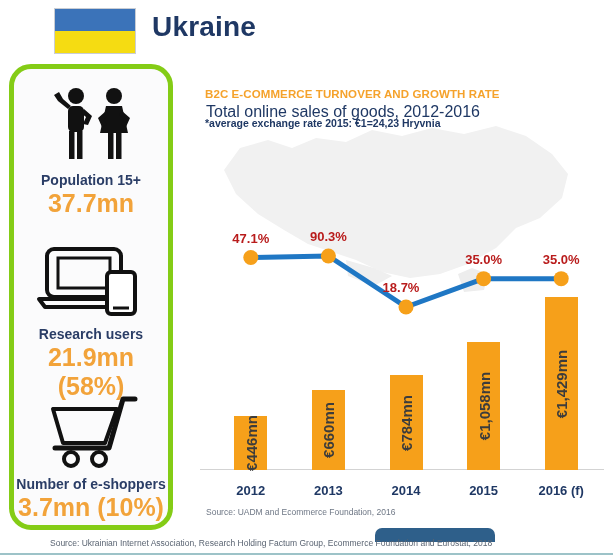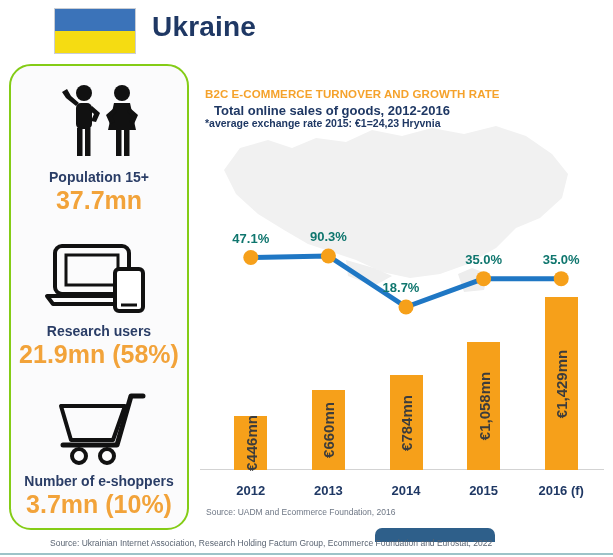--- a/index.html
+++ b/index.html
@@ -46,22 +46,22 @@
     font-size: 28px;
     font-weight: bold;
     color: #1F3864;
     letter-spacing: 0.2px;
   }
 
   
   #stats-panel {
     position: absolute;
     left: 9px; top: 64px;
-    width: 180px; height: 466px;
-    border: 2px solid #84cc16;
+    width: 164px; height: 466px;
+    border: 5px solid #84cc16;
     border-radius: 22px;
     background: #FBFBFC;
     box-sizing: border-box;
   }
   .stat-block {
     position: absolute;
     left: 0;
     width: 100%;
     text-align: center;
   }
@@ -107,24 +107,24 @@
     position: absolute;
     left: 9px; top: 24px;
     font-size: 11.5px;
     font-weight: bold;
     color: #F5A22B;
     letter-spacing: 0.1px;
     white-space: nowrap;
   }
   #chart-subtitle {
     position: absolute;
-    left: 18px; top: 39px;
-    font-size: 13px;
+    left: 10px; top: 39px;
+    font-size: 16px;
     color: #1F3864;
-    font-weight: bold;
+    font-weight: normal;
     white-space: nowrap;
   }
   #chart-note {
     position: absolute;
     left: 9px; top: 53px;
     font-size: 10.5px;
     color: #1F3864;
     font-weight: bold;
     white-space: nowrap;
   }
@@ -182,21 +182,21 @@
   #growth-svg {
     position: absolute;
     left: 0; top: 0;
     width: 412px; height: 466px;
     pointer-events: none;
   }
   .growth-label {
     position: absolute;
     font-size: 13px;
     font-weight: bold;
-    color: #0f766e;
+    color: #b91c1c;
     transform: translateX(-50%);
     white-space: nowrap;
   }
 
   
   #footer-rule {
     position: absolute;
     left: 0; top: 553px;
     width: 613px; height: 2px;
     background: #9DC3C8;
@@ -339,16 +339,16 @@
         <div class="growth-label" style="left: 132.4px; top: 165px;">90.3%</div>
         <div class="growth-label" style="left: 205px; top: 216px;">18.7%</div>
         <div class="growth-label" style="left: 287.6px; top: 187.628px;">35.0%</div>
         <div class="growth-label" style="left: 365.2px; top: 187.628px;">35.0%</div>
       </div>
 
     <div id="chart-source">Source: UADM and Ecommerce Foundation, 2016</div>
   </div>
 
   <div id="footer-tab"></div>
-  <div id="footer-source">Source: Ukrainian Internet Association, Research Holding Factum Group, Ecommerce Foundation and Eurostat, 2022</div>
+  <div id="footer-source">Source: Ukrainian Internet Association, Research Holding Factum Group, Ecommerce Foundation and Eurostat, 2018</div>
   <div id="footer-rule"></div>
 
 </div>
 
 </body></html>

